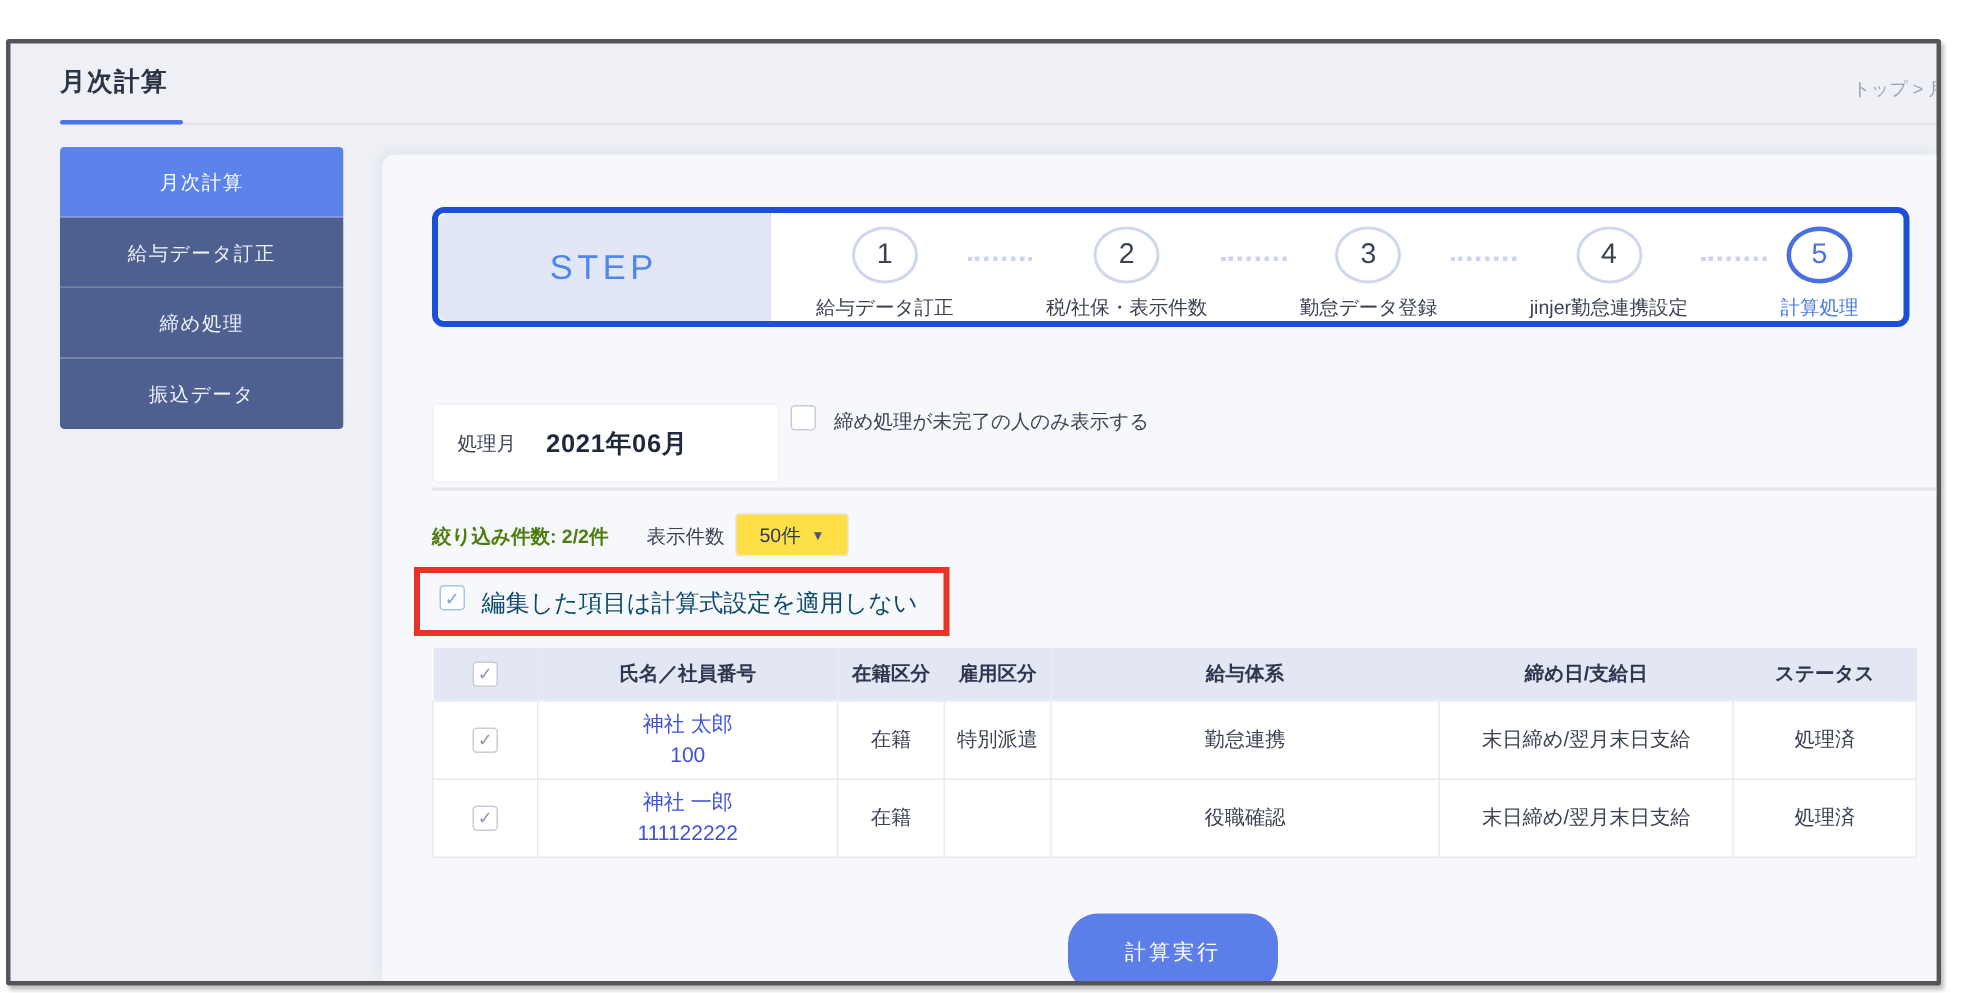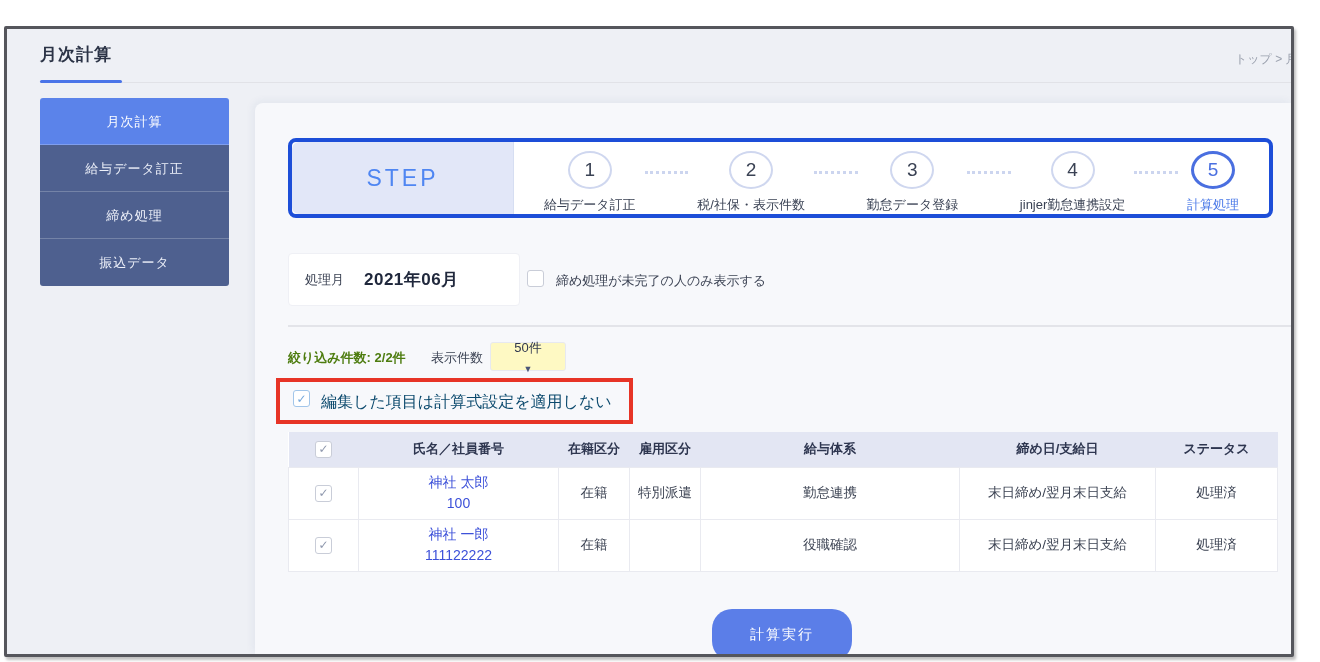--- a/index.html
+++ b/index.html
@@ -35,43 +35,43 @@
   .steps { flex:1; display:flex; padding:0 30px; }
   .step { display:flex; flex-direction:column; align-items:center; padding-top:9px; }
   .circle { width:44px; height:44px; border-radius:50%; border:2px solid #cfd7ef;
     background:#fff; display:flex; align-items:center; justify-content:center;
     font-size:19px; color:#3a4254; }
   .step.active .circle { border:3px solid #4a6fe0; color:#4a6fe0; }
   .slabel { margin-top:7px; font-size:13px; color:#3a4254; white-space:nowrap; }
   .step.active .slabel { color:#4a79e8; }
   .connector { flex:1; border-top:3px dotted #ccd5ef; margin:29px 9px 0 9px; height:0; }
 
-  .month-box { left:281px; top:224px; width:232px; height:53px; background:#ffffff;
+  .month-box { left:281px; top:240px; width:232px; height:53px; background:#ffffff;
     border:1px solid #eff0f5; border-radius:4px; display:flex; align-items:center;
     padding:0 16px; gap:20px; }
   .month-label { font-size:13px; color:#3c4354; }
   .month-value { font-size:17px; font-weight:bold; color:#20283c; letter-spacing:0.5px; }
 
   .cb { width:17px; height:17px; border-radius:3px; background:#fff;
     display:inline-flex; align-items:center; justify-content:center;
     font-size:12px; cursor:pointer; }
   .cb-empty { border:1px solid #c9cdd8; color:transparent; }
   .cb-gray  { border:1px solid #c9cdd8; color:#8e97ad; }
   .cb-blue  { border:1px solid #a2c6ea; color:#74a7db; font-weight:bold; }
 
   .cb1 { left:520px; top:241px; }
   .cb1-label { left:549px; top:243px; font-size:13px; color:#3c4354; }
 
   .section-divider { left:281px; top:296px; width:1003px; height:2px; background:#e3e4e9; }
 
   .count-text { left:281px; top:320px; font-size:13px; font-weight:bold; color:#4d7c0f; }
   .pagesize-label { left:424px; top:320px; font-size:13px; color:#3c4354; }
-  .pagesize-select { left:483px; top:313px; width:76px; height:29px; background:#fef9c3;
+  .pagesize-select { left:483px; top:313px; width:76px; height:29px; background:#fde047;
     border:1px solid #e7e9f0; border-radius:3px; display:flex; align-items:center;
-    justify-content:center; gap:7px; font-size:13px; color:#2f3750; cursor:pointer;flex-direction:column; }
+    justify-content:center; gap:7px; font-size:13px; color:#2f3750; cursor:pointer; }
   .caret { font-size:9px; color:#4a5578; }
 
   .red-annotation { left:269px; top:349px; width:357px; height:46px;
     border:4px solid #e73426; pointer-events:none; }
   .cb2 { left:286px; top:361px; }
   .cb2-label { left:314px; top:363px; font-size:16px; color:#0c4a6e; }
 
   .emp-table { left:281px; top:403px; width:989px; border-collapse:collapse;
     table-layout:fixed; background:#fff; }
   .emp-table th { background:#e3e6f3; height:35px; font-size:13px; font-weight:bold;

